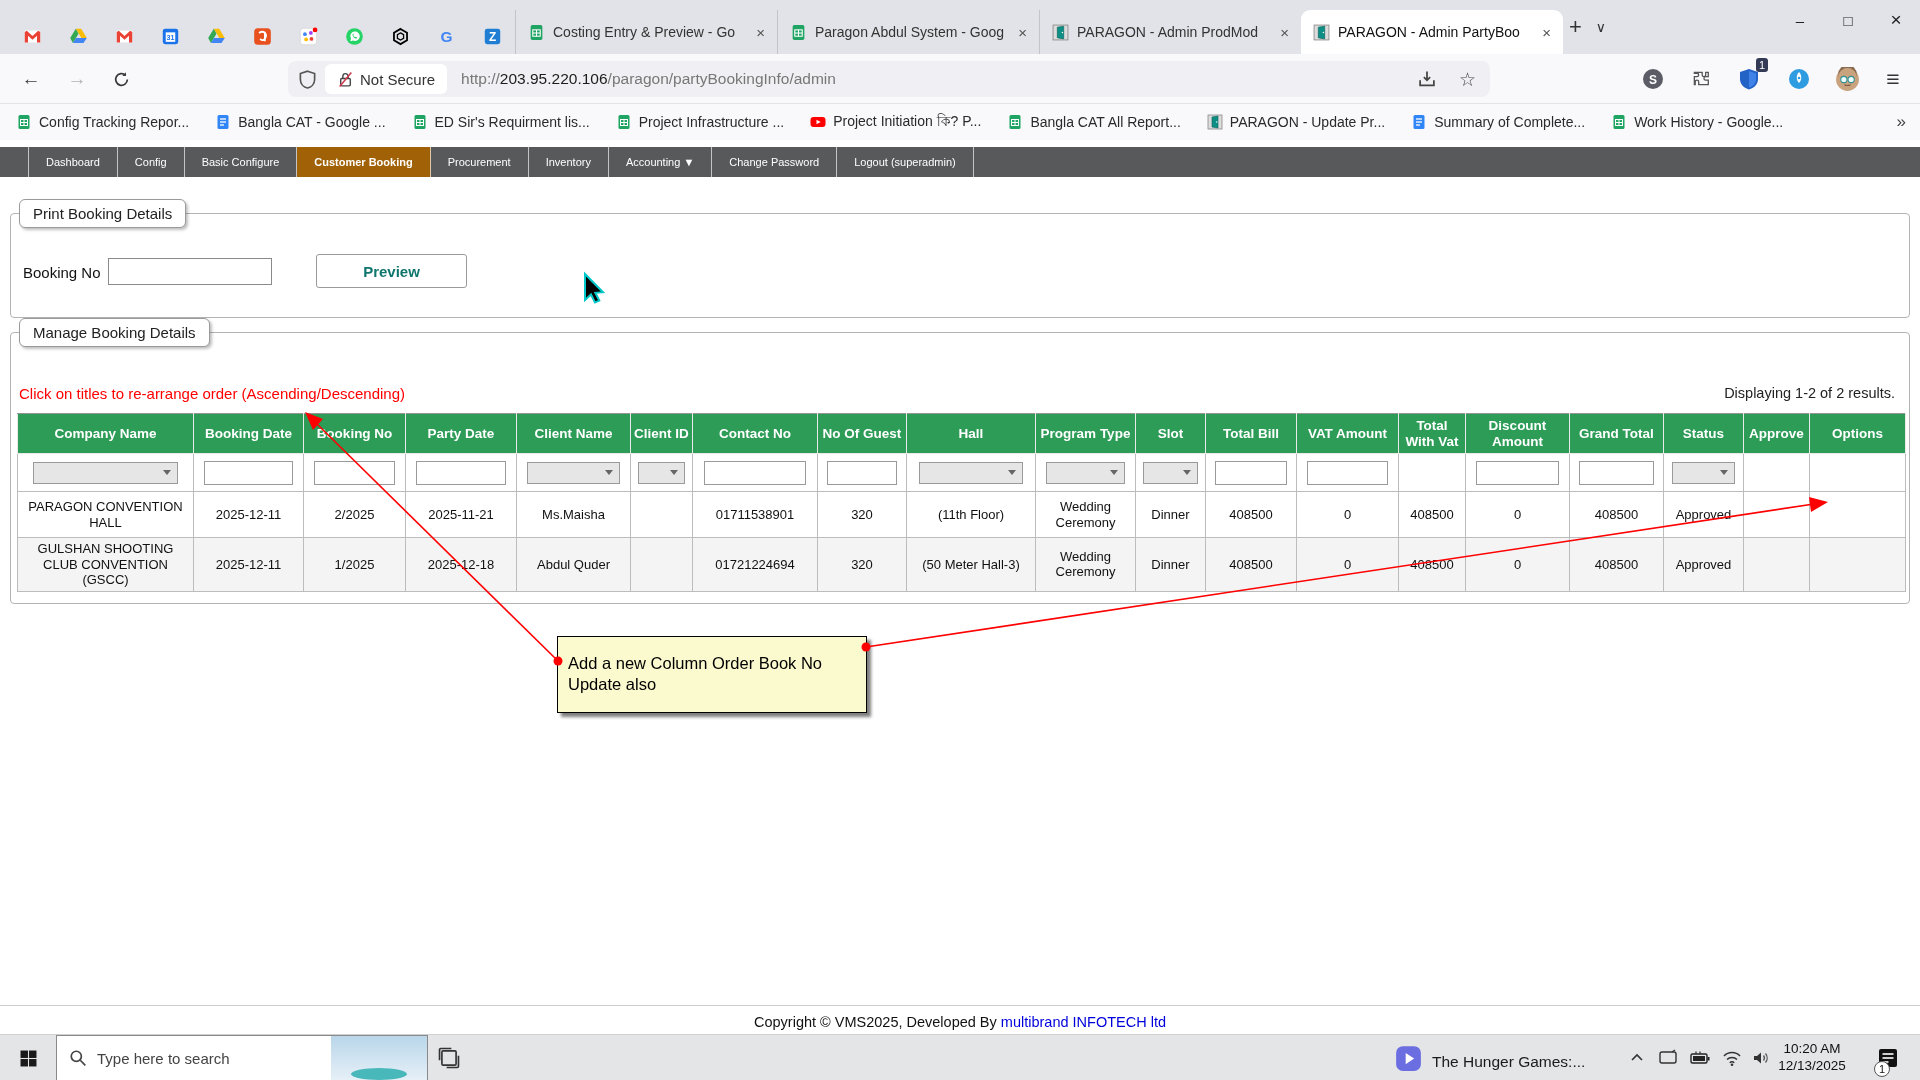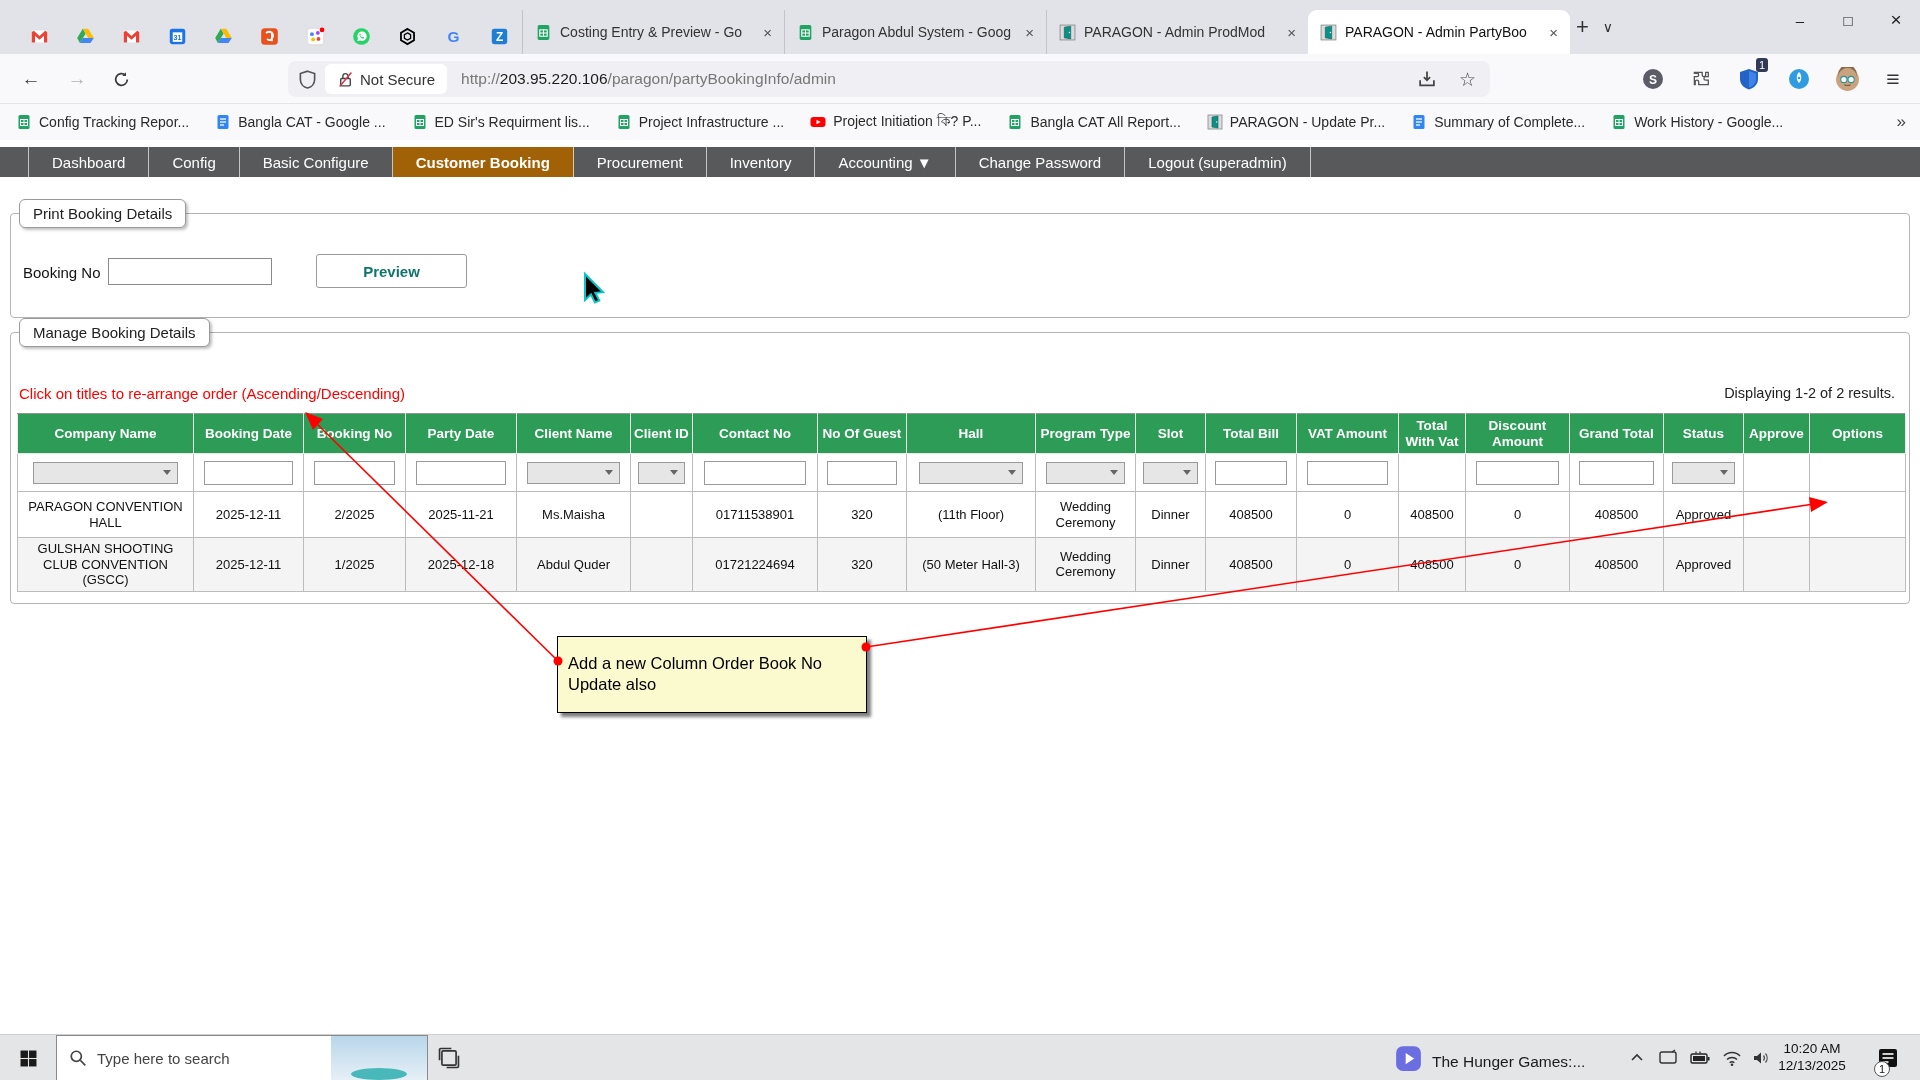--- a/index.html
+++ b/index.html
@@ -4,21 +4,21 @@
 <style>
   html,body{margin:0;padding:0;background:#888;}
   *{box-sizing:border-box;}
   .screen{position:relative;width:1920px;height:1080px;background:#fff;overflow:hidden;
     font-family:"Liberation Sans",sans-serif;}
   .icon{display:inline-flex;align-items:center;justify-content:center;}
   .icon svg{width:100%;height:100%;display:block;}
 
   
   .tabstrip{position:relative;height:54px;background:#e2e3e8;display:flex;align-items:flex-end;}
-  .pinned{display:flex;align-items:center;height:36px;padding-left:16px;}
+  .pinned{display:flex;align-items:center;height:36px;padding-left:9px;}
   .ptab{width:46px;height:40px;display:flex;align-items:center;justify-content:center;border-radius:6px;}
   .ptab .icon{width:19px;height:19px;}
   .tabs{display:flex;height:54px;align-items:flex-end;}
   .tab{width:262px;height:44px;margin-top:10px;display:flex;align-items:center;gap:8px;
     padding:0 8px 0 12px;color:#333;font-size:14px;position:relative;}
   .tab:not(.active){border-left:1px solid #c2c4c9;}
   .tab.active{background:#fff;border-radius:9px 9px 0 0;color:#111;border-left:none;}
   .tab .icon{width:17px;height:17px;flex:0 0 auto;}
   .tab-title{flex:1;white-space:nowrap;overflow:hidden;}
   .tab-close{font-size:15px;color:#555;padding:0 4px;cursor:default;}
@@ -47,21 +47,21 @@
 
   
   .bookmarks{height:36px;background:#f9f9fb;display:flex;align-items:center;padding-left:16px;gap:26px;position:relative;}
   .bm{display:flex;align-items:center;gap:7px;font-size:14px;color:#2a2a2a;white-space:nowrap;}
   .bm .icon{width:16px;height:16px;}
   .bm-more{position:absolute;right:14px;font-size:17px;color:#444;}
 
   
   .sitegap{height:7px;background:#fff;}
   .sitenav{height:30px;background:#58595b;display:flex;align-items:stretch;padding-left:28px;}
-  .nav-item{display:flex;align-items:center;padding:0 23px;color:#fff;font-size:15px;border-right:1px solid rgba(255,255,255,.65);}
+  .nav-item{display:flex;align-items:center;padding:0 17px;color:#fff;font-size:11px;border-right:1px solid rgba(255,255,255,.65);}
   .nav-item:first-child{border-left:1px solid rgba(255,255,255,.65);}
   .nav-item.active{background:#a16207;font-weight:bold;}
 
   
   .content{position:relative;height:857px;background:#fff;font-size:14px;color:#111;}
   .fieldset{position:absolute;left:10px;right:10px;border:1px solid #b4b4b4;border-radius:4px;background:#fff;}
   .legend{position:absolute;top:-15px;left:8px;background:#fff;border:1px solid #9a9a9a;border-radius:6px;
     padding:5px 13px;font-size:15px;color:#222;box-shadow:2px 2px 3px rgba(0,0,0,.25);}
   .fs-print{top:36px;height:105px;}
   .fs-manage{top:155px;height:272px;}
@@ -617,20 +617,23 @@
       <polygon points="305,235 323,242 313,253" fill="#f00"></polygon>
       <line x1="866" y1="470" x2="1814" y2="327" stroke="#f00" stroke-width="1.6"></line>
       <polygon points="1828,325 1811,335 1809,320" fill="#f00"></polygon>
       <circle cx="558" cy="484" r="4.5" fill="#f00"></circle>
       <circle cx="866" cy="470" r="4.5" fill="#f00"></circle>
       <g transform="translate(585,97)">
         <path d="M0 0 L0 26 L6 20.5 L10 28.5 L14.3 26.6 L10.3 18.8 L18 18.2 Z" fill="#000" stroke="#00c8c8" stroke-width="2"></path>
       </g>
     </svg>
 
+    <div class="footer">
+      <span>Copyright © VMS2025, Developed By </span><a href="#">multibrand INFOTECH ltd</a>
+    </div>
   </div>
 
   <div class="taskbar">
     <span class="tb start">
       <svg width="17" height="17" viewBox="0 0 16 16">
           <g fill="#1a1a1a">
             <rect x="0.5" y="0.5" width="7" height="7"></rect>
             <rect x="8.5" y="0.5" width="7" height="7"></rect>
             <rect x="0.5" y="8.5" width="7" height="7"></rect>
             <rect x="8.5" y="8.5" width="7" height="7"></rect>

